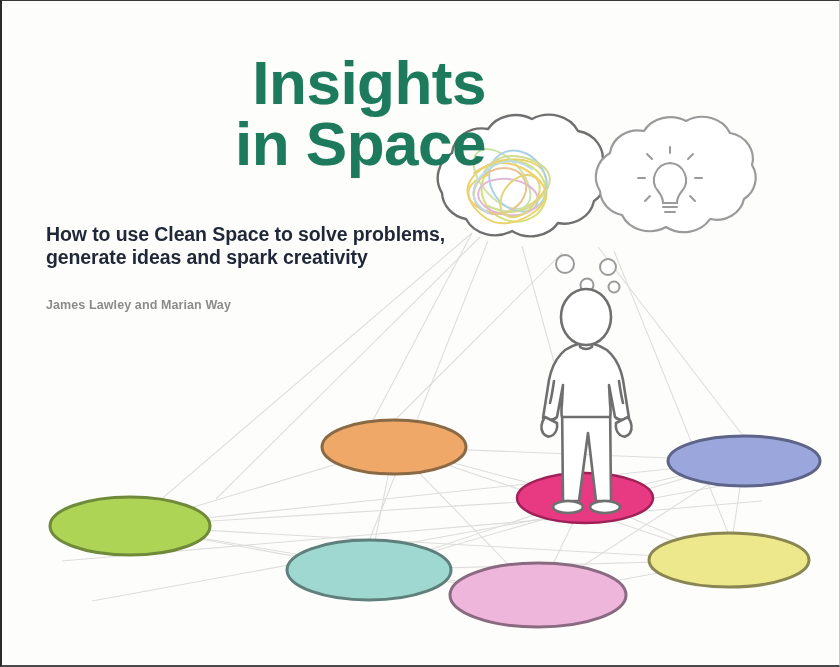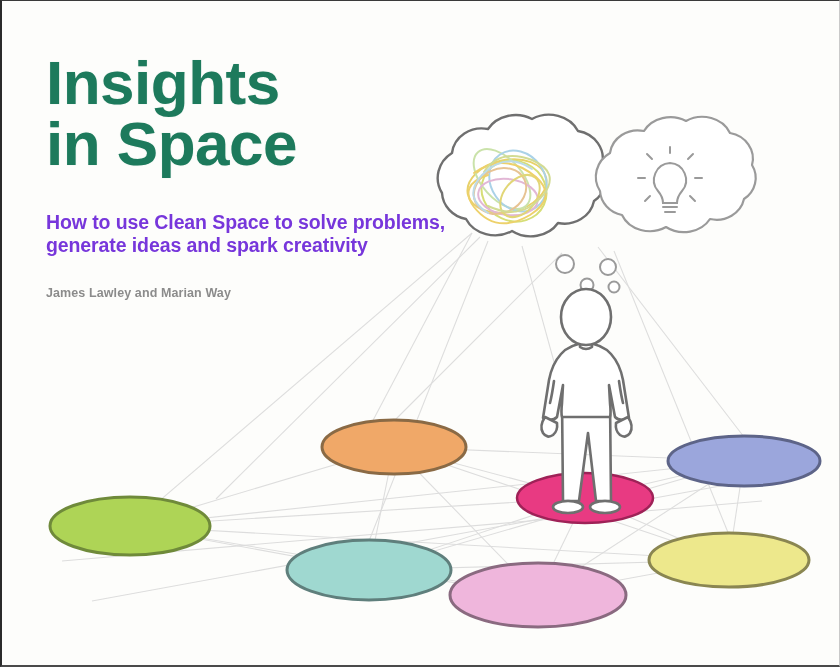--- a/index.html
+++ b/index.html
@@ -47,25 +47,26 @@
 
   #title {
     color: #1d7a5c;
     font-size: 62px;
     line-height: 0.98em;
     font-weight: bold;
     letter-spacing: -0.5px;
     white-space: pre-line;
     margin: 0;
     text-shadow: 0 0 1px rgba(29,122,92,0.25);
+    text-align: right;
   }
 
   #subtitle {
-    margin-top: 36px;
-    color: #6d28d9;
+    margin-top: 48px;
+    color: #0f172a;
     font-size: 19.5px;
     line-height: 1.22em;
     font-weight: bold;
     letter-spacing: -0.1px;
     max-width: 410px;
     opacity: 0.93;
   }
   #subtitle .emph { font-weight: bold; }
 
   #authors {

